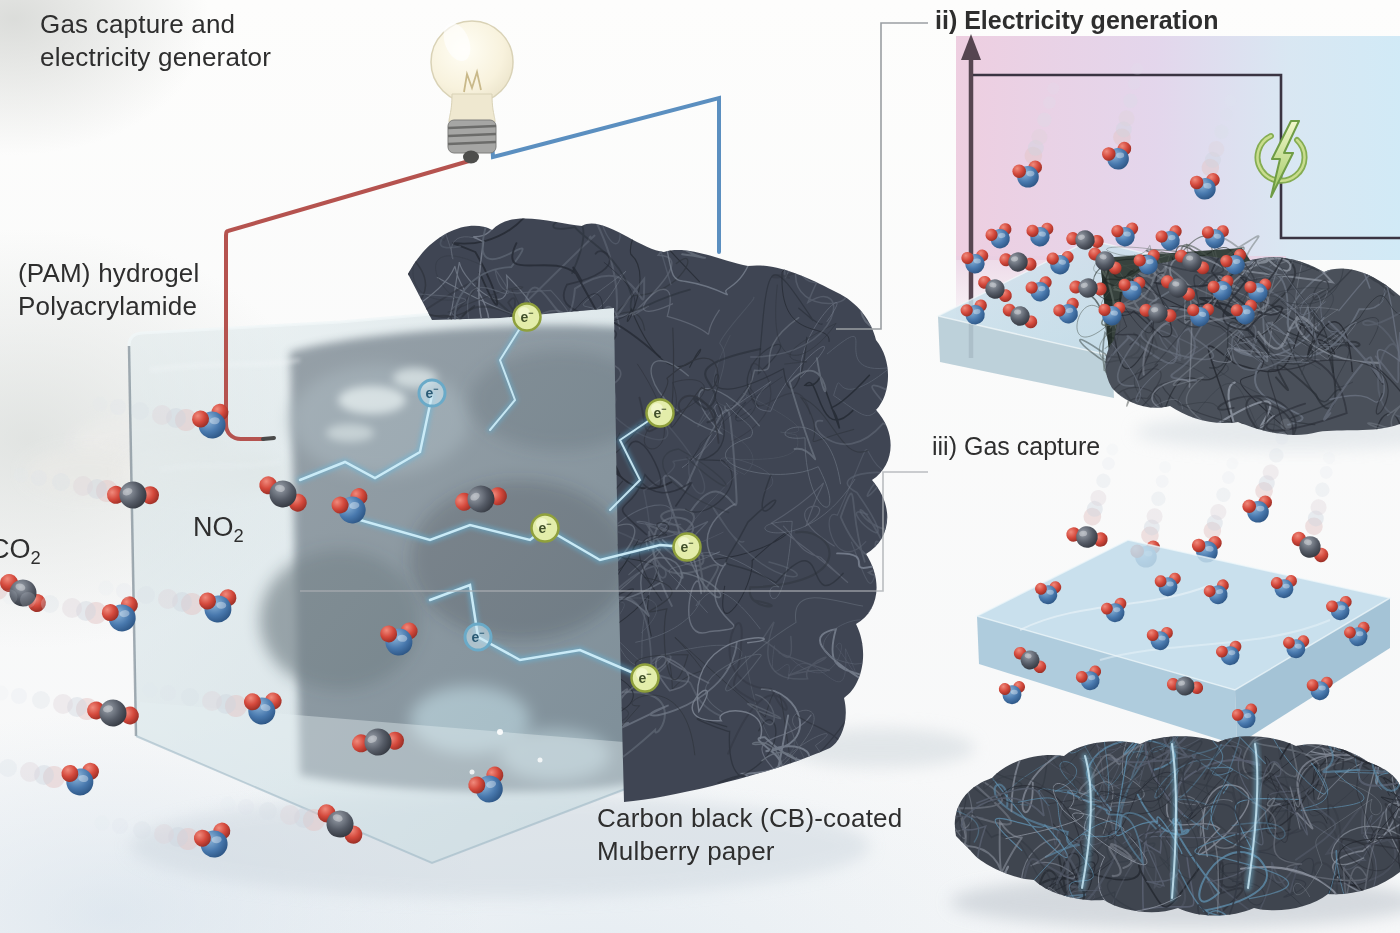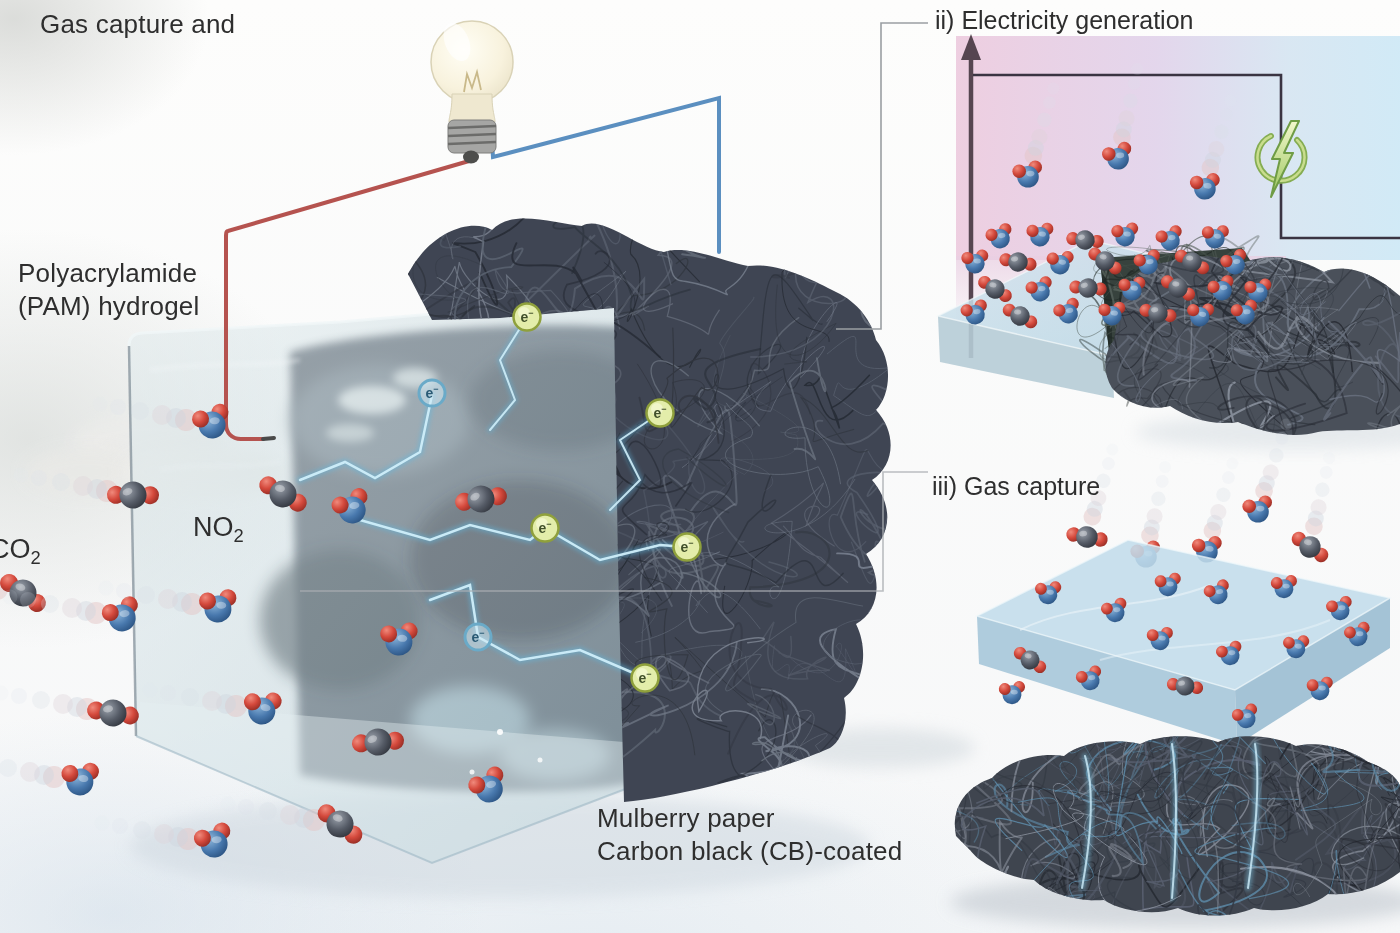--- a/index.html
+++ b/index.html
@@ -763,31 +763,32 @@
         <path d="M1172,744 Q1180,800 1172,898" stroke="#cfeefa" stroke-width="2" opacity="0.8"></path>
         <path d="M1255,744 Q1262,790 1248,888" stroke="#7cc4e4" stroke-width="6" opacity="0.5" filter="url(#soft2)"></path>
         <path d="M1255,744 Q1262,790 1248,888" stroke="#cfeefa" stroke-width="2" opacity="0.8"></path>
       </g>
     </g>
   </g>
 </svg>
 
 <div class="lbl" style="left:40px;top:8px;">
   <span>Gas capture and</span>
+  <span>electricity generator</span>
 </div>
 <div class="lbl" style="left:18px;top:257px;">
+  <span>(PAM) hydrogel</span>
   <span>Polyacrylamide</span>
-  <span>(PAM) hydrogel</span>
 </div>
 <div class="gas" style="left:-10px;top:534px;">
   <span>CO</span><sub>2</sub>
 </div>
 <div class="gas" style="left:193px;top:512px;">
   <span>NO</span><sub>2</sub>
 </div>
 <div class="lbl" style="left:597px;top:802px;">
+  <span>Carbon black (CB)-coated</span>
   <span>Mulberry paper</span>
-  <span>Carbon black (CB)-coated</span>
 </div>
-<div class="ptitle" style="left:935px;top:6px;">ii) Electricity generation</div>
-<div class="ptitle" style="left:932px;top:472px;">iii) Gas capture</div>
+<div class="ptitle" style="left:935px;top:6px;font-weight:bold;">ii) Electricity generation</div>
+<div class="ptitle" style="left:932px;top:432px;">iii) Gas capture</div>
 
 </div>
 
 </body></html>

